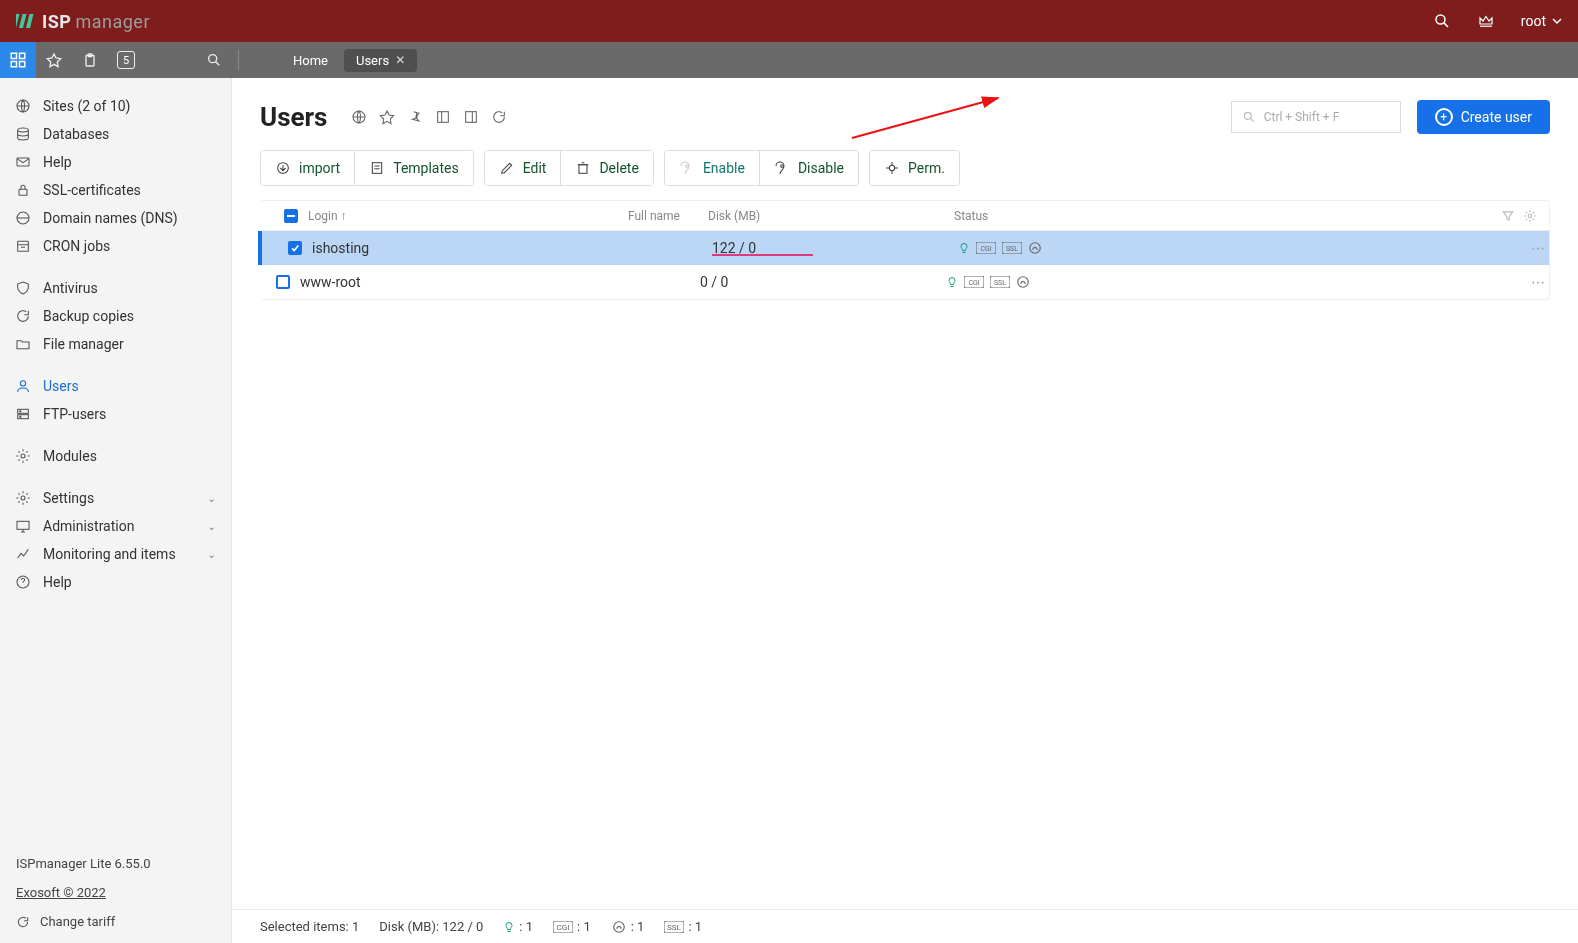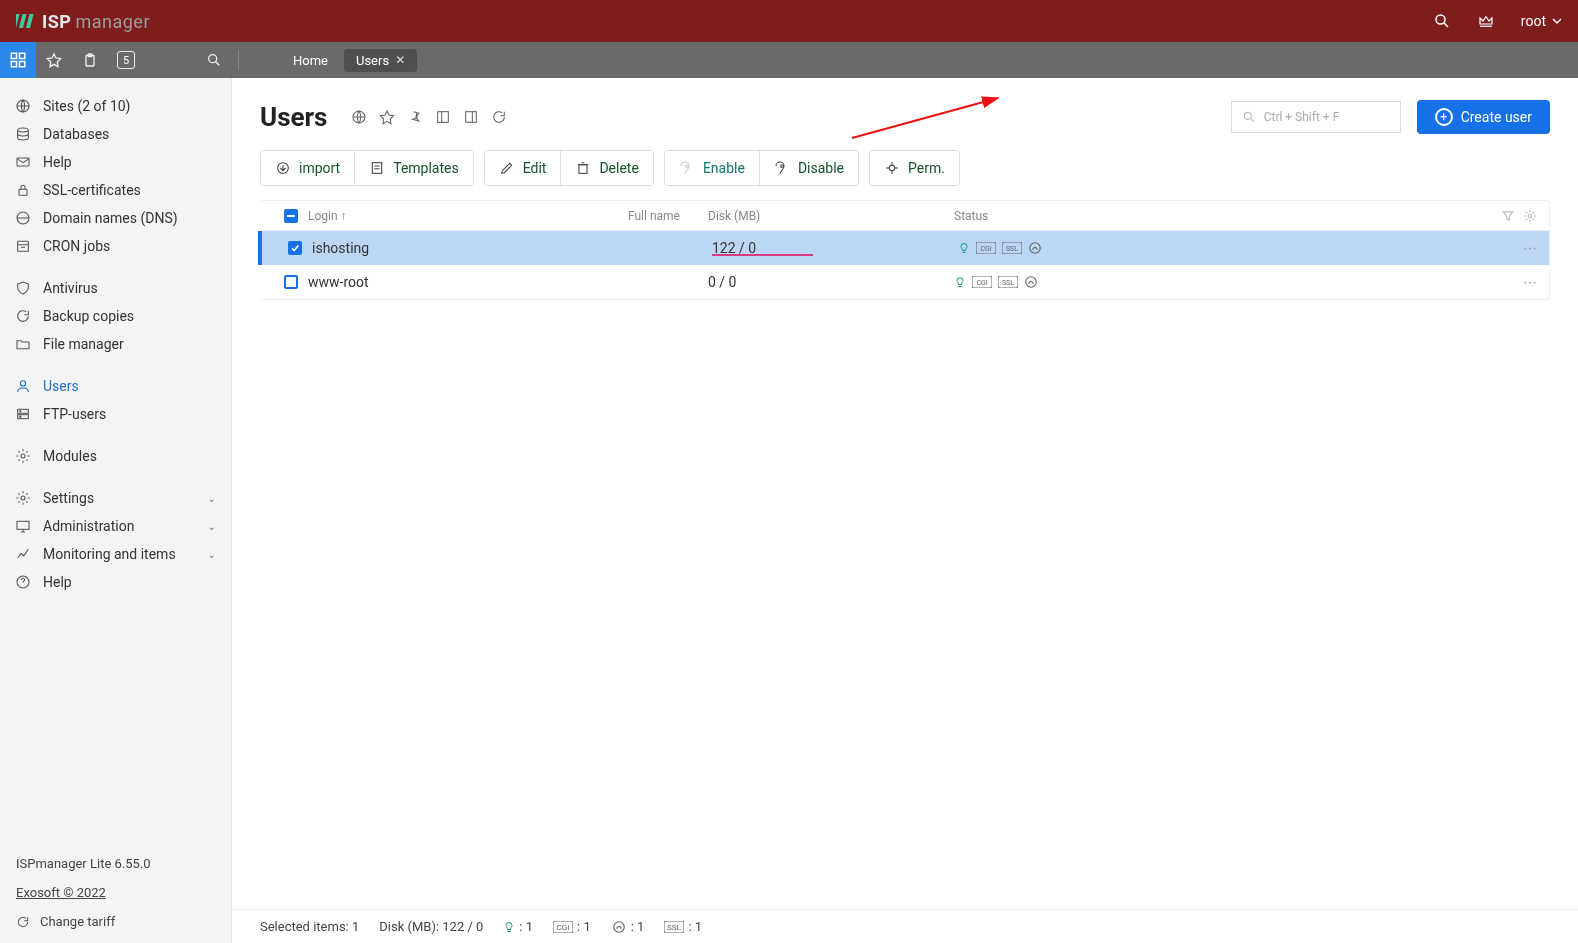--- a/index.html
+++ b/index.html
@@ -44,21 +44,21 @@
   .btn-group .tbtn:first-child { border-left:none;}
   .tbtn.disabled { color:#0f766e; cursor:default;}
   .table-wrap { margin:0 28px; border:1px solid #eee; border-radius:4px; border-left:2px solid #fff; position:relative;}
   .thead { display:flex; align-items:center; height:30px; font-size:12px; color:#888; padding:0 12px; border-bottom:1px solid #eee;}
   .col-check { width:34px; display:flex; align-items:center; justify-content:center;}
   .col-login { width:320px;}
   .col-full  { width:80px;}
   .col-disk  { width:246px;}
   .col-status{ width:340px;}
   .col-actions{ margin-left:auto; display:flex; gap:8px; color:#bbb;}
-  .trow { display:flex; align-items:center; height:34px; font-size:14px; color:#333; padding:0 12px; position:relative;}
+  .trow { display:flex; align-items:center; height:34px; font-size:14px; color:#333; padding:0 4px; position:relative;}
   .trow.sel { background:#bcd6f5; border-left:4px solid #1670e8; margin-left:-4px; padding-left:16px;}
   .diskbar { position:absolute; height:2px; background:#d83c7f; bottom:0; left:0;}
   .status-icons { display:flex; gap:6px; align-items:center;}
   .row-actions { margin-left:auto; color:#999;}
   .statusbar { height:34px; border-top:1px solid #eee; display:flex; align-items:center; gap:20px; padding:0 28px; font-size:13px; color:#444; position:absolute; bottom:0; left:232px; right:0; background:#fff;}
   .statusbar .sitem { display:flex; align-items:center; gap:4px;}
   svg { display:block; }
   .chk { width:14px; height:14px; border:2px solid #1670e8; border-radius:2px; display:flex; align-items:center; justify-content:center; background:#fff;}
   .chk.checked { background:#1670e8; color:#fff;}
   .chk.part { background:#1670e8; }

